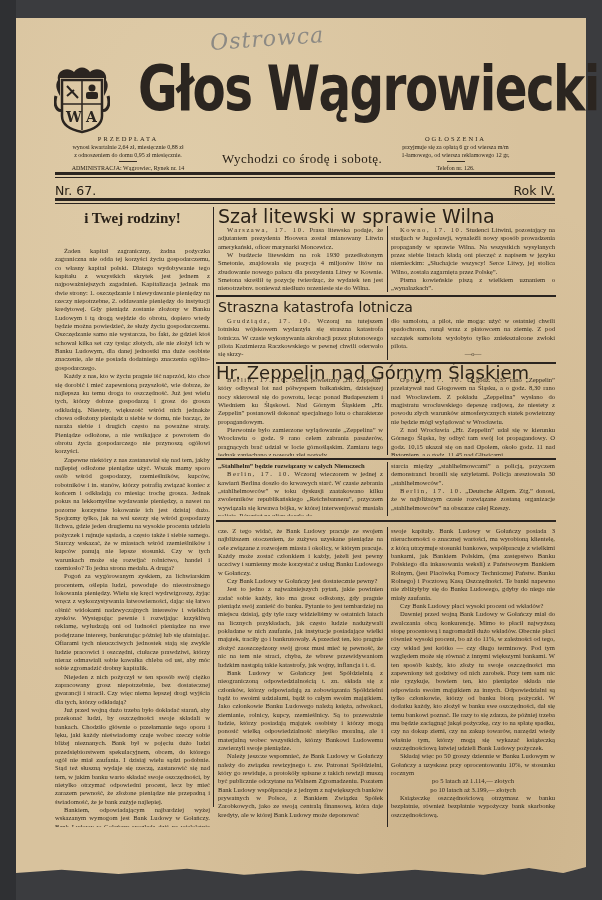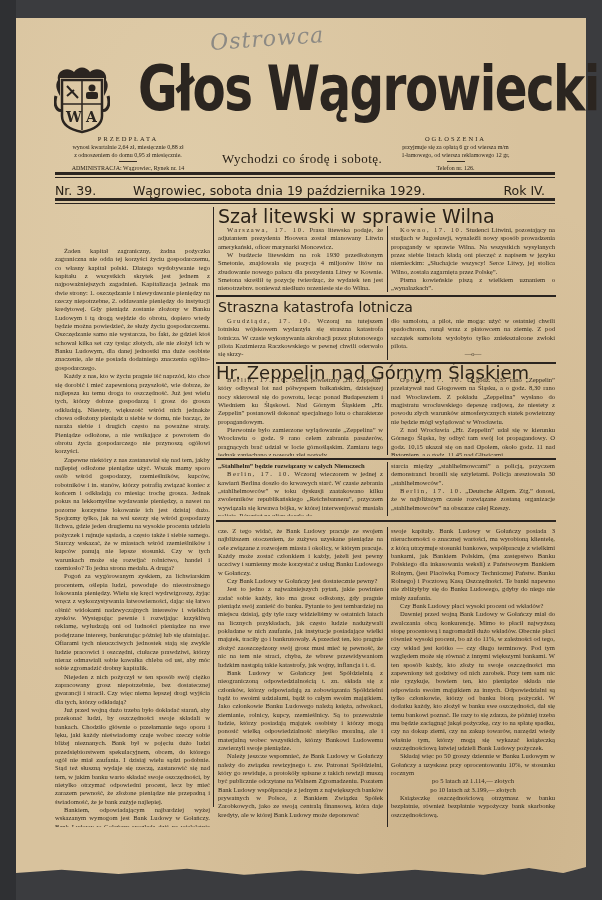--- a/index.html
+++ b/index.html
@@ -73,31 +73,31 @@
   <div>przyjmuje się za opłatą 6 gr od wiersza m/m</div>
   <div>1-łamowego, od wiersza reklamowego 12 gr,</div>
   <div class="info-rule"></div>
   <div>Telefon nr. 126.</div>
 </div>
 
 <div class="rule-thick" style="top:172px;"></div>
 <div class="rule-thin" style="top:177px;"></div>
 
 <div class="dateline">
-  <span style="left:0;">Nr. 39.</span>
-  <span style="left:78px;">Wągrowiec, sobota dnia 19 października 1929.</span>
-  <span style="right:10px;">Rok IV.</span>
+  <span style="left:0;">Nr. 67.</span>
+  <span style="right:0;">Rok IV.</span>
 </div>
 
 <div class="rule-thick" style="top:198px;"></div>
 <div class="rule-thin" style="top:203px;"></div>
 
 <div class="col-rule" style="left:213px; top:207px; height:600px;"></div>
 
 <div class="headline-serif" style="left:55px; top:210px; width:155px;">
+  <div>i Twej rodziny!</div>
 </div>
 <div class="text" style="left:55px; top:247px; width:155px; height:580px;">
   <p>Żaden kapitał zagraniczny, żadna pożyczka zagraniczna nie odda tej korzyści życiu gospodarczemu, co własny kapitał polski. Dlatego wydobywanie tego kapitału z wszystkich skrytek jest jednem z najpoważniejszych zagadnień. Kapitalizacja jednak ma dwie strony: 1. oszczędzanie i niewydawanie pieniędzy na rzeczy niepotrzebne, 2. oddawanie pieniędzy do instytucji kredytowej. Gdy pieniądz zostanie złożony w Banku Ludowym i tą drogą wejdzie do obrotu, dopiero wtedy będzie można powiedzieć, że służy życiu gospodarczemu. Oszczędzanie samo nie wystarcza, bo fakt, że gdzieś ktoś schował kilka set czy tysiąc złotych, ale nie złożył ich w Banku Ludowym, dla danej jednostki ma duże osobiste znaczenie, ale nie posiada dodatniego znaczenia ogólno-gospodarczego.</p>
   <p>Każdy z nas, kto w życiu pragnie iść naprzód, kto chce się dorobić i mieć zapewnioną przyszłość, wie dobrze, że najlepsza ku temu droga to oszczędność. Już jest wielu tych, którzy dobrze gospodarzą i grosz do grosza odkładają. Niestety, większość wśród nich jednakże chowa odłożony pieniądz u siebie w domu, nie bacząc, że naraża siebie i drugich często na poważne straty. Pieniądze odłożone, a nie wnikające z powrotem do obrotu życia gospodarczego nie przynoszą ogółowi korzyści.</p>
   <p>Zapewne niektóry z nas zastanawiał się nad tem, jakby najlepiej odłożone pieniądze użyć. Wszak mamy sporo osób wśród gospodarzy, rzemieślników, kupców, robotników i in. stanów, którzy potrafią związać koniec z końcem i odkładają co miesiąc trochę grosza. Jednak pokus na lekkomyślne wydawanie pieniędzy, a nawet na pozorne korzystne lokowanie ich jest dzisiaj dużo. Spojrzmy tylko, jak na wsi szerzy się wśród gospodarzy lichwa, gdzie jeden drugiemu na wysokie procenta udziela pożyczek i rujnuje sąsiada, a często także i siebie samego. Starczy wskazać, że w miastach wśród rzemieślników i kupców panują nie lepsze stosunki. Czy w tych warunkach może się rozwijać rolnictwo, handel i rzemiosło? To jedna strona medalu. A druga?</p>
   <p>Pogoń za wygórowanym zyskiem, za lichwiarskim procentem, oślepia ludzi, powoduje do nieostrożnego lokowania pieniędzy. Wielu się kręci wydrwigroszy, żyjąc wręcz z wykorzystywania łatwowierności, dając się łatwo olśnić widokami nadzwyczajnych interesów i wielkich zysków. Występując pewnie i rozwijając krzykliwą reklamę, wyłudzają oni od ludności pieniądze na swe podejrzane interesy, bankrutując później lub się ulatniając. Ofiarami tych nieuczciwych jednostek stają się zwykle ludzie pracowici i oszczędni, ciułacze prawdziwi, którzy nieraz odmawiali sobie kawałka chleba od ust, aby móc sobie zgromadzić drobny kapitalik.</p>
   <p>Niejeden z nich pożyczył w ten sposób swój ciężko zapracowany grosz niepotrzebnie, bez dostatecznej gwarancji i stracił. Czy więc niema lepszej drogi wyjścia dla tych, którzy odkładają?</p>
   <p>Już przed wojną dużo trzeba było dokładać starań, aby przekonać ludzi, by oszczędności swoje składali w bankach. Chodziło głównie o przełamanie tego oporu i lęku, jaki każdy nieświadomy czuje wobec rzeczy sobie bliżej nieznanych. Bank był w pojęciu dużo ludzi przedsiębiorstwem spekulacyjnem, obcem, do którego ogół nie miał zaufania. I dzisiaj wielu sądzi podobnie. Stąd też słuszną wydaje się rzeczą, zastanowić się nad tem, w jakim banku warto składać swoje oszczędności, by nietylko otrzymać odpowiedni procent, lecz by mieć zarazem pewność, że złożone pieniądze nie przepadną i świadomość, że je bank zużyje najlepiej.</p>
   <p>Bankiem, odpowiadającym najbardziej wyżej wskazanym wymogom jest Bank Ludowy w Gołańczy. Bank Ludowy w Gołańczy spogląda dziś na wieloletnią tradycję. Nie jest to instytucja młoda, która dopiero musiałaby sobie wyrobić opinję, ale którą już posiada. Wszyscy wiedzą, że w nim najłatwiej uzyskać można pożyczkę, czy to dla gospodarstwa rolnego, czy dla kupca, lub rzemieślnika. Przez Bank Ludowy dużo pieniędzy przeszło na wieś, jak i do rzemiosła i kupiectwa i ożywiło życie gospodar-</p>
 </div>

